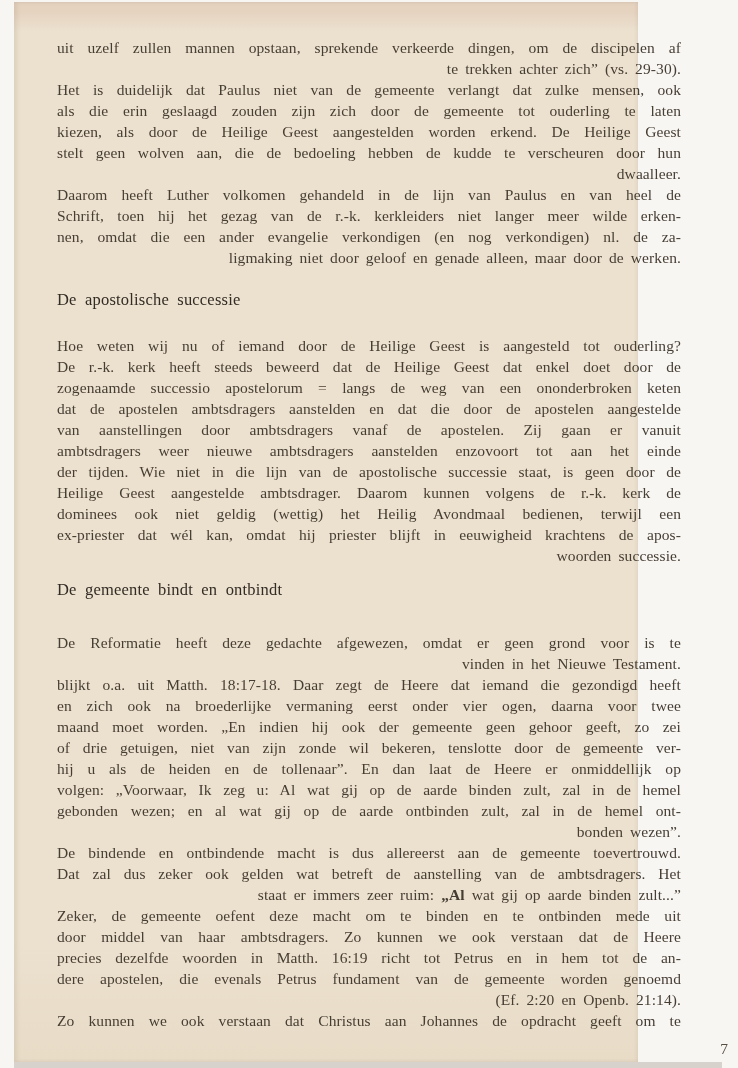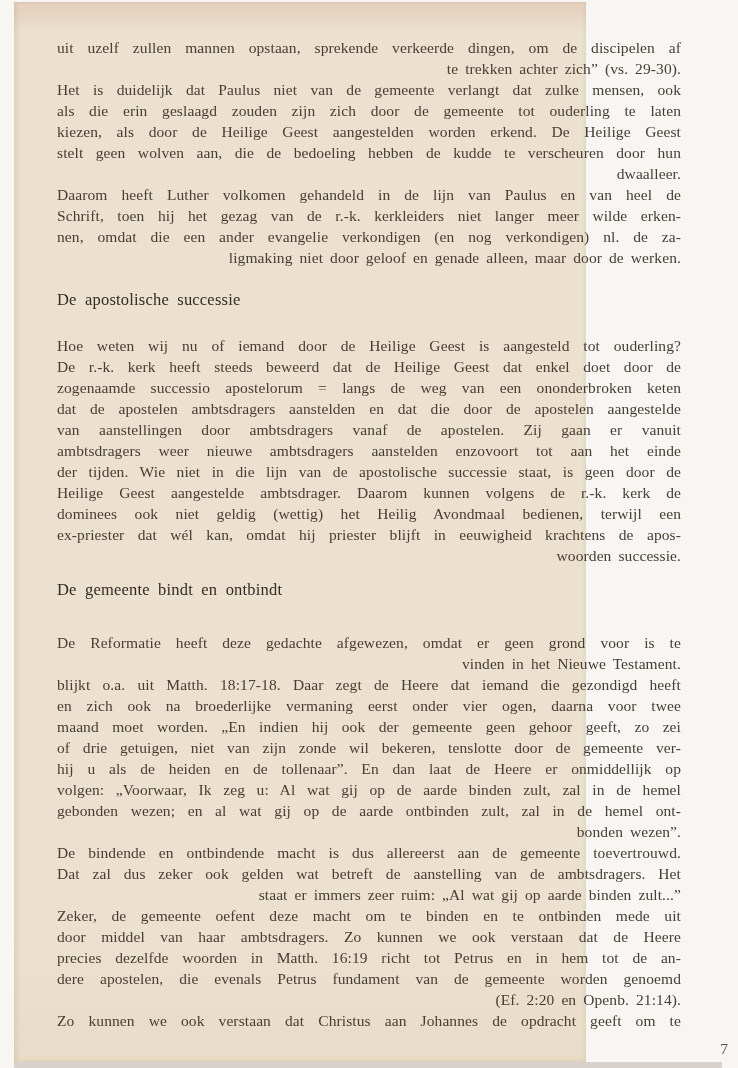--- a/index.html
+++ b/index.html
@@ -11,21 +11,21 @@
     height: 1068px;
     position: relative;
     background: #f7f6f3;
     font-family: "Liberation Serif", "DejaVu Serif", serif;
     overflow: hidden;
   }
   .paper {
     position: absolute;
     left: 14px;
     top: 2px;
-    width: 572px;
+    width: 624px;
     height: 1060px;
     background: linear-gradient(180deg,
       var(--paper-top) 0px,
       var(--paper-top) 10px,
       var(--paper) 30px,
       var(--paper) 88%,
       var(--paper-bottom) 100%);
     box-shadow: inset 3px 0 4px rgba(90,70,50,0.10), inset -2px 0 3px rgba(90,70,50,0.06);
   }
   .bottom-strip {
@@ -52,21 +52,21 @@
     white-space: normal;
   }
   .tl.j {
     text-align: justify;
     text-align-last: justify;
   }
   .tl.nj {
     text-align: right;
     word-spacing: 3px;
   }
-  .b { font-weight: 400; }
+  .b { font-weight: 700; }
   .heading {
     font-weight: 400;
     font-size: 16.5px;
     color: var(--heading);
     word-spacing: 4px;
     letter-spacing: 0.2px;
     margin: 21px 0 25px 0;
   }
   .heading.h2 { margin: 13px 0 32px 0; }
   .page-number {

